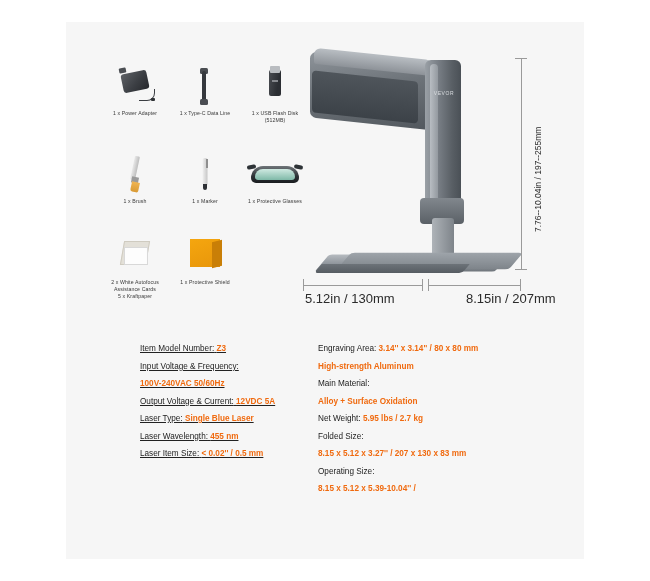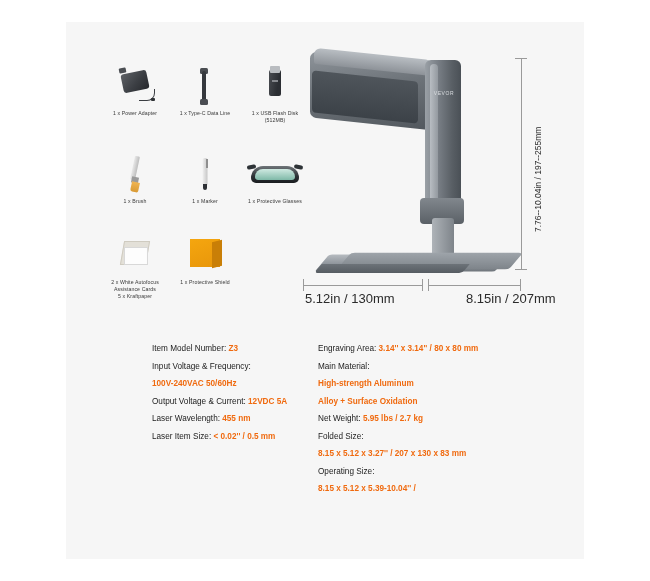--- a/index.html
+++ b/index.html
@@ -458,21 +458,21 @@
     width: 420px;
     height: 200px;
   }
   .spec-col {
     position: absolute;
     top: 0;
     font-size: 8.2px;
     line-height: 17.5px;
     color: #222;
   }
-  .spec-col.left { left: 34px; width: 190px; }
+  .spec-col.left { left: 22px; width: 190px; text-decoration: underline; }
   .spec-col.right { left: 200px; width: 220px; }
   .spec-line { white-space: nowrap; }
   .spec-val {
     color: #f06a0f;
     font-weight: bold;
   }
   .spec-key { color: #222; }
 </style>
 </head>
 <body>
@@ -609,39 +609,43 @@
         <span class="spec-key">Input Voltage &amp; Frequency:</span>
       </div>
       <div class="spec-line">
         <span class="spec-val">100V-240VAC 50/60Hz</span>
       </div>
       <div class="spec-line">
         <span class="spec-key">Output Voltage &amp; Current:</span>
         <span class="spec-val">12VDC 5A</span>
       </div>
       <div class="spec-line">
+        <span class="spec-key">Laser Type:</span>
+        <span class="spec-val">Single Blue Laser</span>
+      </div>
+      <div class="spec-line">
         <span class="spec-key">Laser Wavelength:</span>
         <span class="spec-val">455 nm</span>
       </div>
       <div class="spec-line">
         <span class="spec-key">Laser Item Size:</span>
         <span class="spec-val">&lt; 0.02'' / 0.5 mm</span>
       </div>
     </div>
 
     <div class="spec-col right">
       <div class="spec-line">
         <span class="spec-key">Engraving Area:</span>
         <span class="spec-val">3.14'' x 3.14'' / 80 x 80 mm</span>
       </div>
       <div class="spec-line">
+        <span class="spec-val">High-strength Aluminum</span>
+      </div>
+      <div class="spec-line">
         <span class="spec-key">Main Material:</span>
-      </div>
-      <div class="spec-line">
-        <span class="spec-val">High-strength Aluminum</span>
       </div>
       <div class="spec-line">
         <span class="spec-val">Alloy + Surface Oxidation</span>
       </div>
       <div class="spec-line">
         <span class="spec-key">Net Weight:</span>
         <span class="spec-val">5.95 lbs / 2.7 kg</span>
       </div>
       <div class="spec-line">
         <span class="spec-key">Folded Size:</span>

